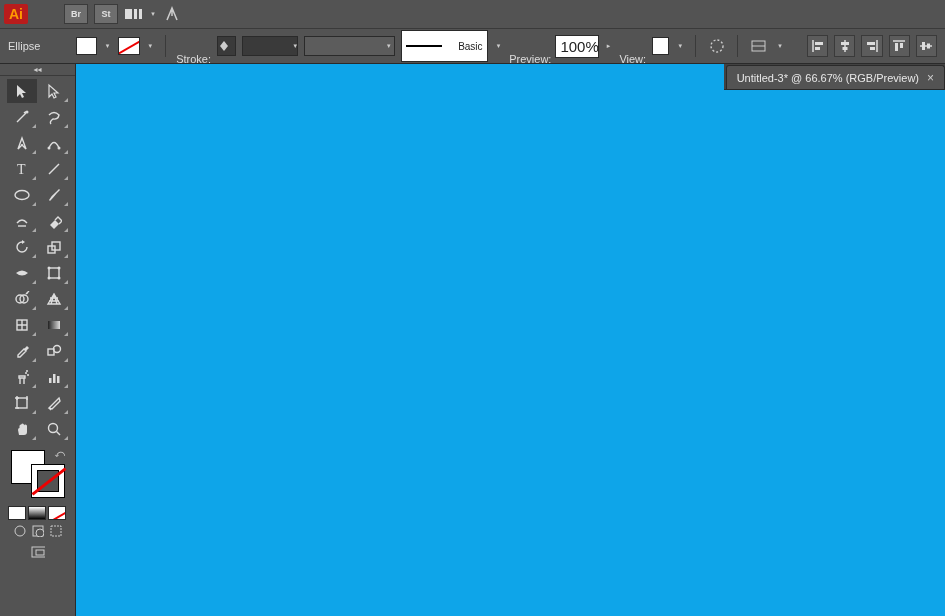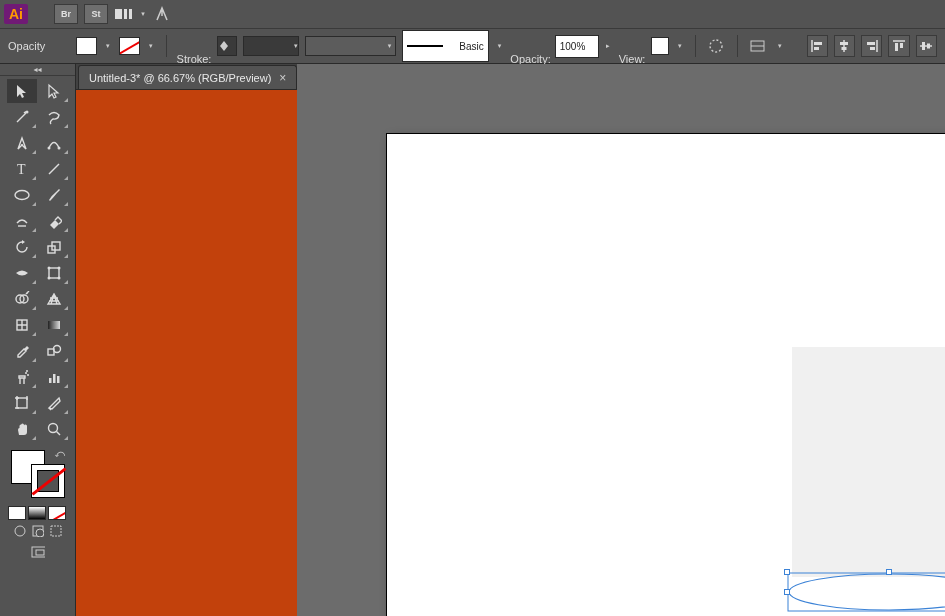--- a/index.html
+++ b/index.html
@@ -1,39 +1,39 @@
 <!DOCTYPE html>
 <html><head>
 <meta charset="utf-8">
 <style>
   * { box-sizing: border-box; margin: 0; padding: 0; user-select: none; }
   body { width: 945px; height: 616px; background: #535353; font-family: "Segoe UI", Tahoma, sans-serif; font-size: 11px; color: #e6e6e6; overflow: hidden; }
   
   .menubar { height: 28px; background: #535353; display: flex; align-items: center; padding: 0 4px; gap: 2px; }
-  .logo { width: 24px; height: 20px; background: #701a75; color: #ff9a00; font-weight: bold; font-size: 14px; display: flex; align-items: center; justify-content: center; border-radius: 2px; }
+  .logo { width: 24px; height: 20px; background: #b91c1c; color: #ff9a00; font-weight: bold; font-size: 14px; display: flex; align-items: center; justify-content: center; border-radius: 2px; margin-right: 10px; }
   .menuitem { padding: 4px 10px; color: #e8e8e8; font-size: 12px; cursor: default; }
   .menuspacer { flex: 0 0 20px; }
   .menubtn { width: 24px; height: 20px; background: #6e6e6e; border: 1px solid #3a3a3a; margin: 0 2px; display: flex; align-items: center; justify-content: center; font-size: 9px; font-weight: bold; color: #e0e0e0; }
   .menusvg { width: 24px; height: 20px; display:flex; align-items:center; justify-content:center; }
   
   .controlbar { height: 36px; background: #535353; border-top: 1px solid #3a3a3a; border-bottom: 1px solid #2a2a2a; display: flex; align-items: center; padding: 0 8px; gap: 6px; }
   .toolname { width: 64px; color: #ddd; font-size: 11px; }
   .swatch { width: 22px; height: 18px; border: 1px solid #2a2a2a; background: #fff; }
   .nostroke { background: #fff; position: relative; overflow: hidden; }
   .nostroke::after { content:""; position:absolute; left:-4px; top:8px; width:30px; height:2px; background:#e00; transform: rotate(-30deg); }
   .dd { width: 10px; height: 18px; background:#535353; display:flex; align-items:center; justify-content:center; color:#ccc; font-size:7px; }
   .divider { width: 1px; height: 22px; background: #3a3a3a; margin: 0 4px; }
   .lbl { color: #ddd; font-size: 11px; margin-top: 25px; }
   .numbox { height: 20px; background: #3a3a3a; border: 1px solid #2a2a2a; display:flex; align-items:center; }
   .numbox input { background: transparent; border: none; color: #ddd; width: 50px; font-size:11px; padding: 0 4px; outline:none; }
   .brushbox { width: 90px; height: 32px; border:1px solid #2a2a2a; background:#fff; display:flex; align-items:center; padding:0 4px; gap:16px; }
   .brushline { flex:1; height:2px; background:#000;}
   .brushlabel { font-size:10px; color:#222; }
   .opacitybox { display:flex; align-items:center; gap:4px; }
-  .opacityin { width:44px; height:23px; background:#fff; border:1px solid #2a2a2a; color:#222; display:flex; align-items:center; padding:0 4px; font-size:10px;}
+  .opacityin { width:44px; height:23px; background:#fff; border:1px solid #2a2a2a; color:#222; display:flex; align-items:center; padding:0 4px; font-size:15px;}
   .styleswatch { width:18px; height:18px; border:1px solid #2a2a2a; background:#fff;}
   .cicon { width:22px; height:22px; display:flex; align-items:center; justify-content:center; color:#ccc; }
   .alignbtn { width:22px; height:22px; border:1px solid #3a3a3a; background:#5c5c5c; display:flex; align-items:center; justify-content:center;}
   
   .workarea { position: absolute; top: 64px; bottom: 0; left: 0; right: 0; display: flex; }
   
   .leftwrap { width: 76px; background: #535353; border-right: 1px solid #2a2a2a; }
   .collapsebar { height: 12px; background:#535353; display:flex; align-items:center; justify-content:center; color:#ccc; font-size:8px; border-bottom:1px solid #3a3a3a;}
   .toolbox { display:flex; flex-wrap: wrap; width: 64px; margin: 2px auto 0 auto; }
   .tool { width: 30px; height: 24px; display:flex; align-items:center; justify-content:center; margin:1px; color:#ddd; position:relative; }
@@ -43,21 +43,21 @@
   .fillsw { position:absolute; left:2px; top:2px; width:34px; height:34px; background:#fff; border:1px solid #000; }
   .strokesw { position:absolute; right:2px; bottom:2px; width:34px; height:34px; background:#fff; border:1px solid #000; }
   .strokesw::after{ content:""; position:absolute; left:5px; top:5px; right:5px; bottom:5px; border:1px solid #000; background:#535353;}
   .strokesw .slash { position:absolute; left:-4px; top:15px; width:42px; height:3px; background:#e00; transform:rotate(-38deg); z-index:2;}
   .swaparrow { position:absolute; right:0; top:0; width:12px; height:12px; color:#ccc; font-size:10px;}
   .minirow { display:flex; width:60px; margin: 2px auto; gap:2px;}
   .mini { width:18px; height:14px; border:1px solid #2a2a2a;}
   .screenrow { display:flex; width:60px; margin:4px auto; gap:4px; justify-content:center;}
   .screenbtn{ width:14px;height:14px; color:#ccc; display:flex;align-items:center;justify-content:center;}
   
-  .docarea { flex: 1; display:flex; background:#c2410c;}
+  .docarea { flex: 1; display:flex; flex-direction:column; background:#0ea5e9;align-items:flex-end;}
   .tabbar { height: 26px; background:#424242; display:flex; align-items:flex-end; padding-left:2px; border-bottom: 1px solid #2a2a2a;}
   .tab { height: 24px; background:#535353; border:1px solid #2a2a2a; border-bottom:none; display:flex; align-items:center; padding:0 10px; gap:8px; color:#e8e8e8; font-size:11px; border-radius: 3px 3px 0 0;}
   .tabclose { cursor:pointer; color:#ccc; font-size:12px;}
   .canvaswrap { flex:1; background:#6c6c6c; position:relative; overflow:hidden;}
   .artboard { position:absolute; left:90px; top:70px; width:840px; height:640px; background:#fff; box-shadow: 0 0 0 1px #000, 4px 4px 10px rgba(0,0,0,.4);}
   .grayrect { position:absolute; left:495px; top:283px; width:195px; height:230px; background:#f0f0f0;}
   
   .sel { position:absolute; left:490px; top:508px; width:204px; height:40px;}
   .sel svg { position:absolute; inset:0; overflow:visible;}
   .handle { position:absolute; width:6px; height:6px; background:#fff; border:1px solid #3b82d6;}
@@ -80,21 +80,21 @@
   </div>
   <div class="dd">▾</div>
   <div class="menusvg">
     <svg width="18" height="16">
         <path d="M4 14 L9 2 L14 14 M9 2 L9 10" stroke="#ccc" stroke-width="1.5" fill="none"></path>
       </svg>
   </div>
 </div>
 
 <div class="controlbar">
-  <div class="toolname">Opacity</div>
+  <div class="toolname">Ellipse</div>
   <div class="swatch"></div>
   <div class="dd">▾</div>
   <div class="swatch nostroke"></div>
   <div class="dd">▾</div>
   <div class="divider"></div>
   <span class="lbl">Stroke:</span>
   <div class="numbox" style="width:20px;">
     <div style="width:12px;display:flex;flex-direction:column;align-items:center;">
       <svg width="8" height="5">
           <path d="M0 5 L4 0 L8 5 Z" fill="#ccc"></path>
@@ -111,21 +111,21 @@
   <div class="numbox" style="width:94px;background:#5c5c5c;">
     <div style="flex:1"></div>
     <div class="dd" style="background:transparent">▾</div>
   </div>
   <div class="brushbox">
     <div class="brushline"></div>
     <span class="brushlabel">Basic</span>
   </div>
   <div class="dd">▾</div>
   <div class="opacitybox">
-    <span class="lbl">Opacity:</span>
+    <span class="lbl">Preview:</span>
     <div class="opacityin">100%</div>
     <div class="dd">▸</div>
   </div>
   <span class="lbl">View:</span>
   <div class="styleswatch"></div>
   <div class="dd">▾</div>
   <div class="divider"></div>
   <div class="cicon">
     <svg width="16" height="16">
         <circle cx="8" cy="8" r="6" fill="none" stroke="#ccc" stroke-width="1.4" stroke-dasharray="2 2"></circle>

